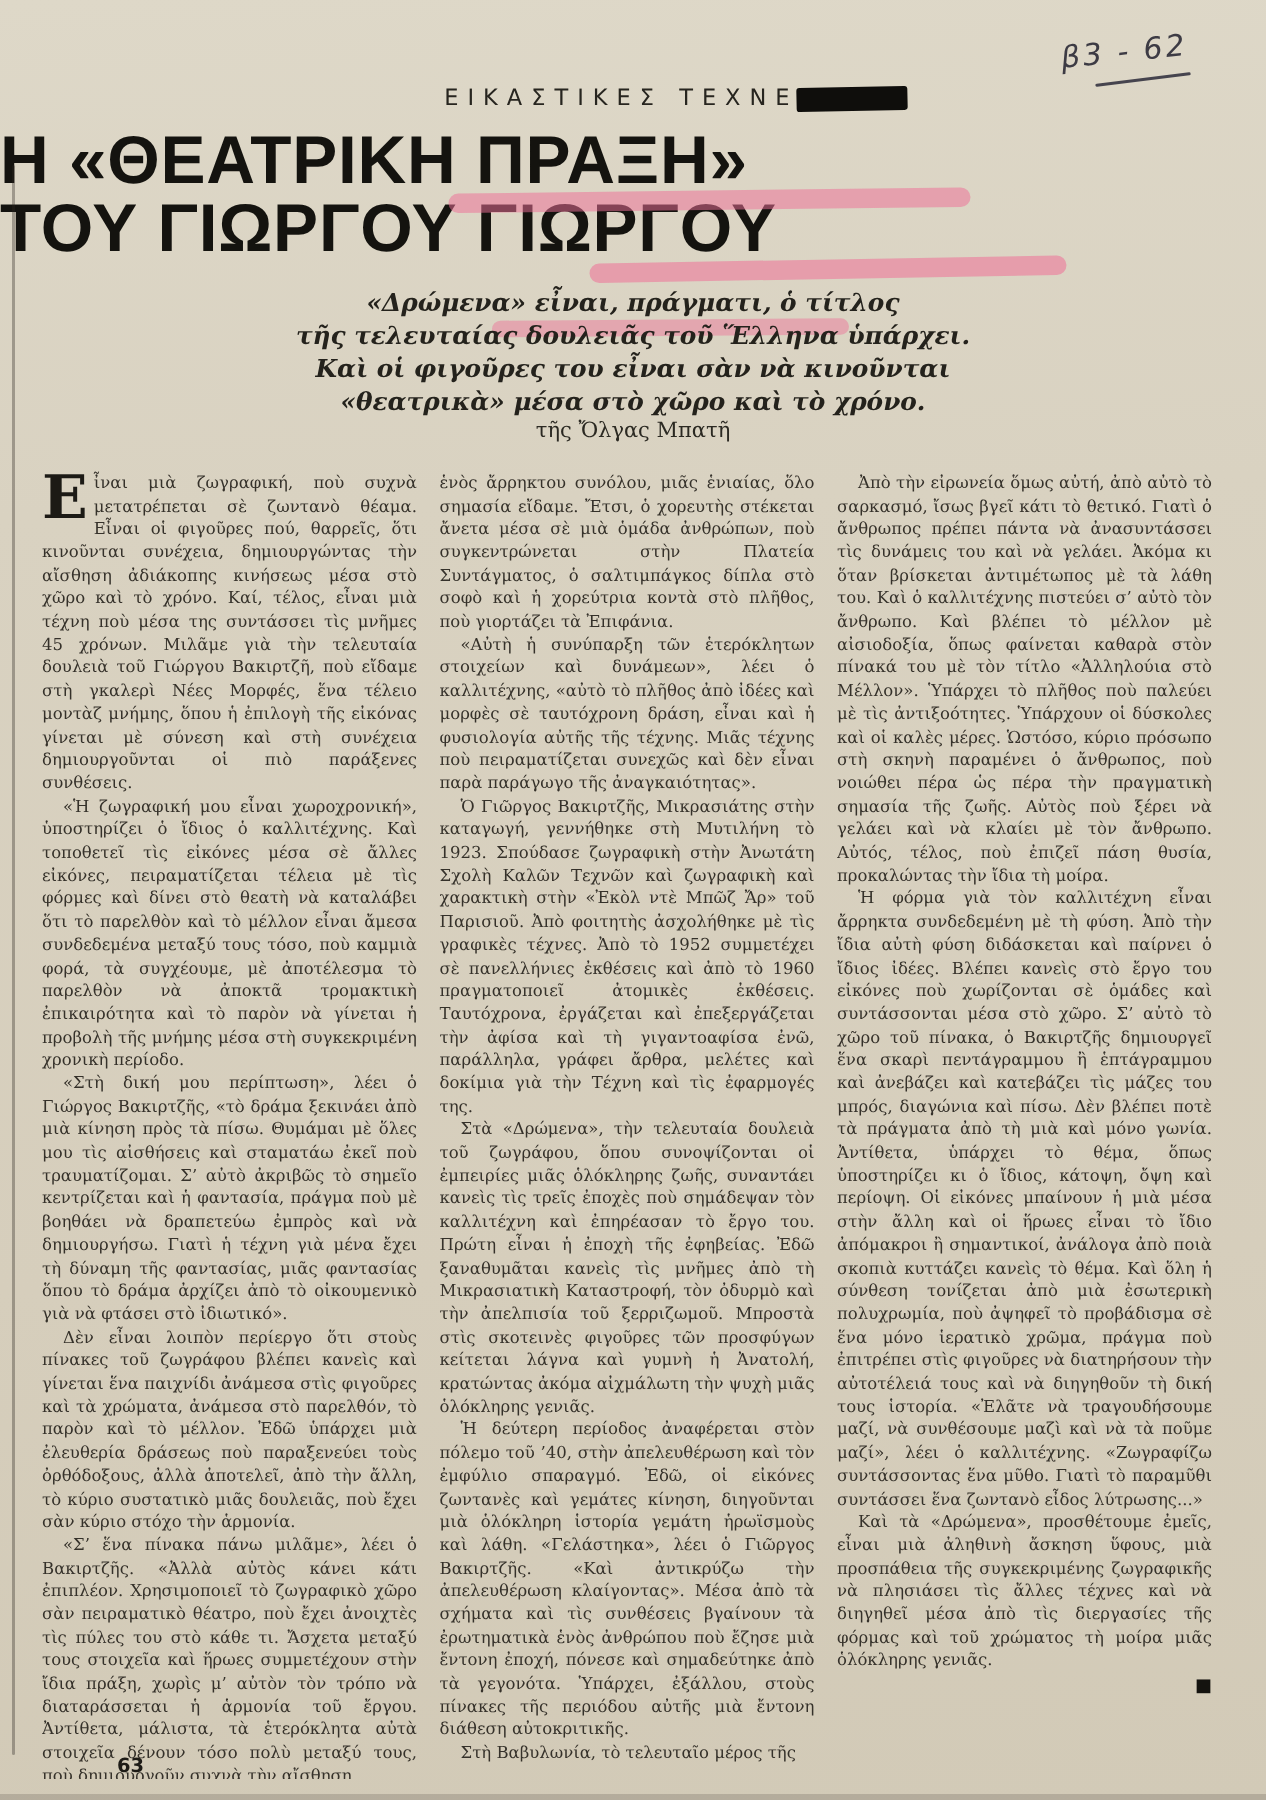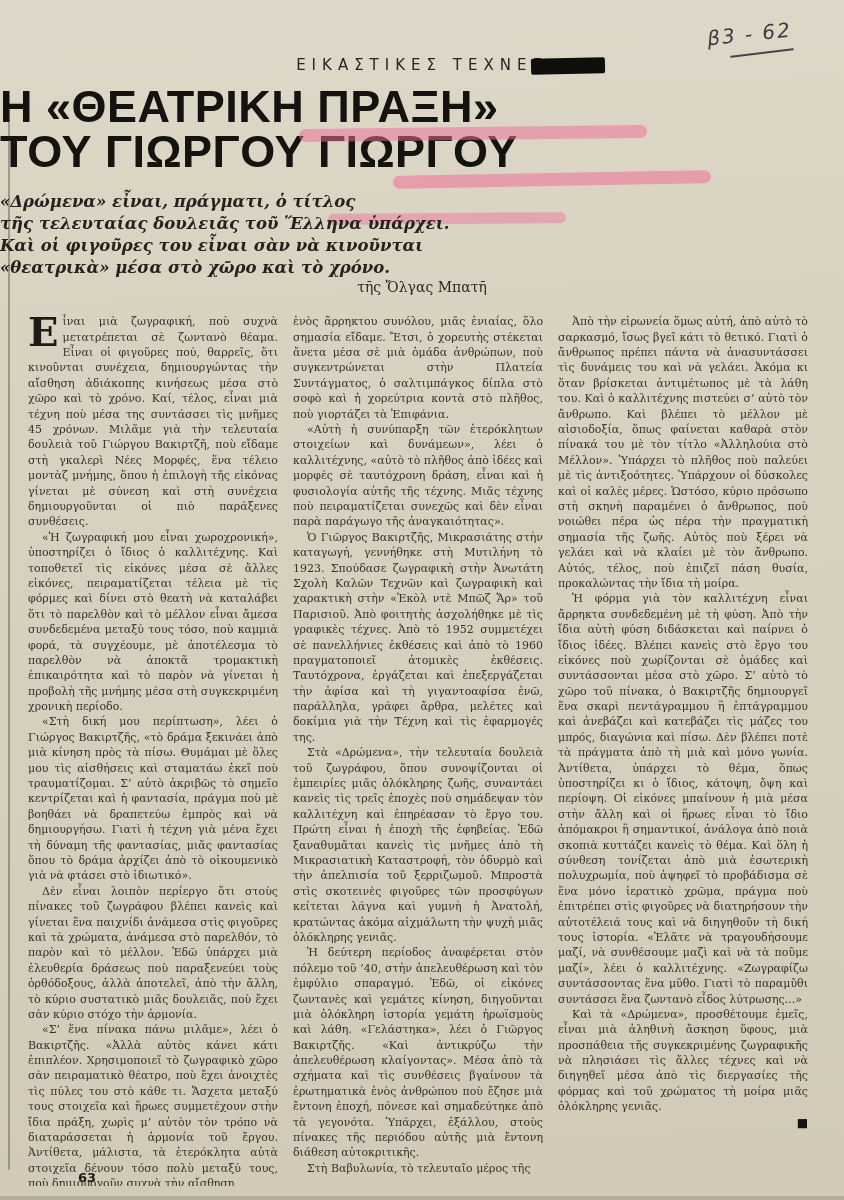--- a/index.html
+++ b/index.html
@@ -31,21 +31,21 @@
     font-weight:bold;font-size:45px;line-height:1.01;
     color:#14130f;letter-spacing:.5px;
   }
 
   .pink{position:absolute;background:#ee6f97;border-radius:9px;}
   .hl1{left:299px;top:127px;width:348px;height:13px;opacity:.52;transform:rotate(-.7deg);}
   .hl2{left:393px;top:173px;width:318px;height:13px;opacity:.55;transform:rotate(-1deg);}
   .hl3{left:328px;top:213px;width:238px;height:11px;opacity:.45;transform:rotate(-.4deg);}
 
   .subtitle{
-    margin-top:16px;position:relative;z-index:2;
+    margin-top:16px;text-align:center;position:relative;z-index:2;
     font-style:italic;font-weight:bold;font-size:16.5px;line-height:1.34;color:#24221c;
   }
   .byline{text-align:center;font-size:14px;color:#2b2922;}
 
   .columns{display:flex;gap:15px;padding:19px 36px 0 28px;}
   .col{flex:1;height:872px;overflow:hidden;text-align:justify;font-size:11px;line-height:1.4;}
   .col p{margin:0;text-indent:14px;}
   .col p.noindent{text-indent:0;}
   p.dropcap{text-indent:0;}
   p.dropcap::first-letter{

